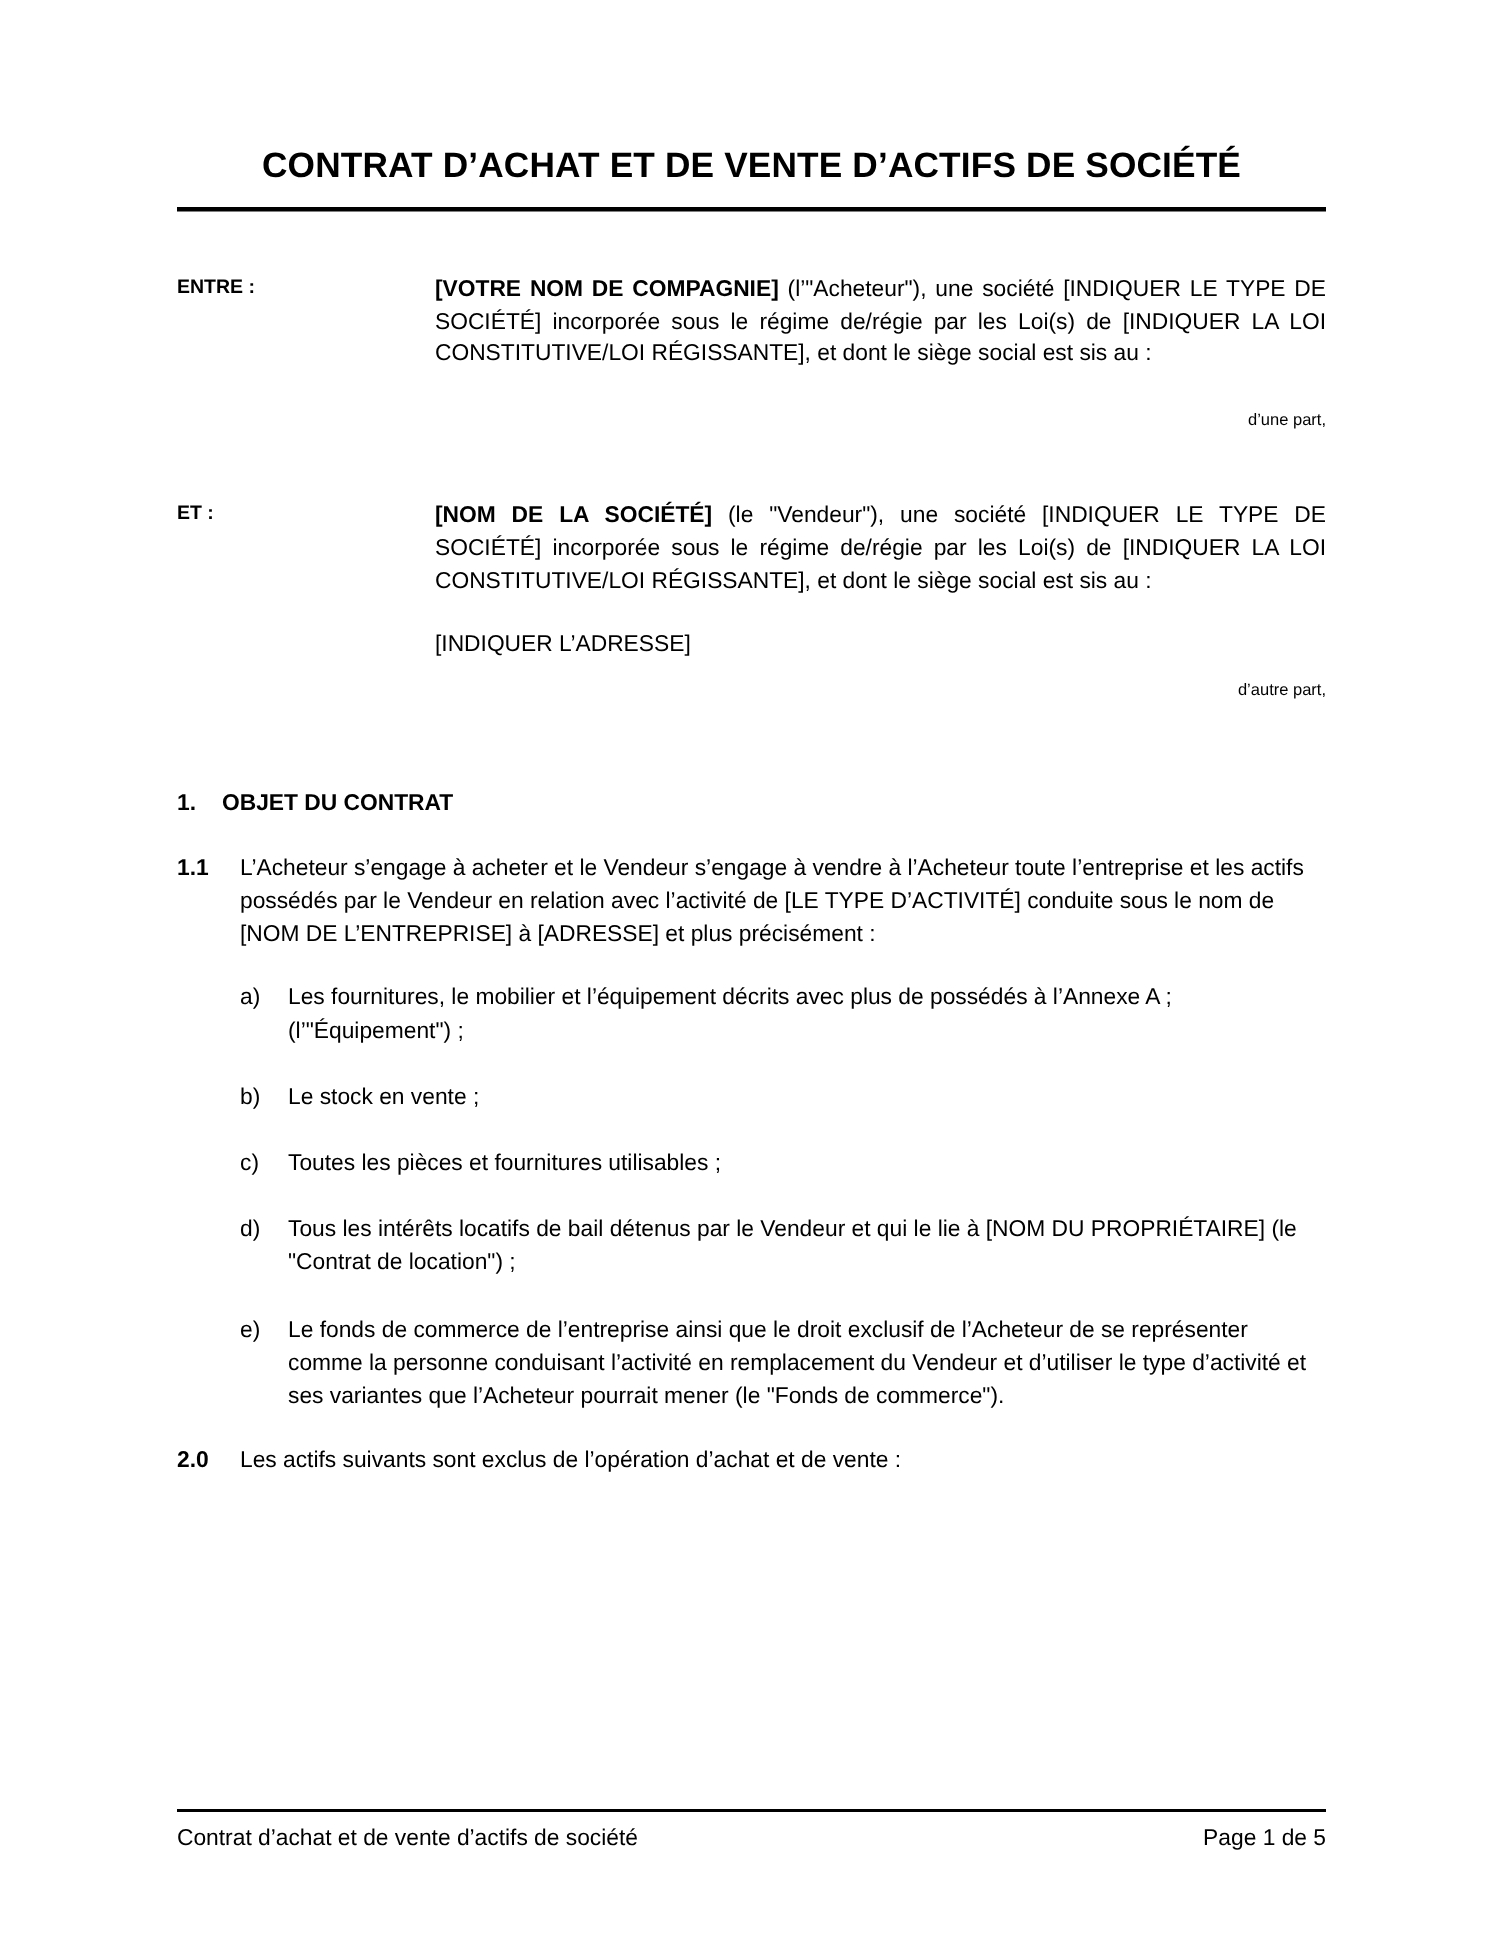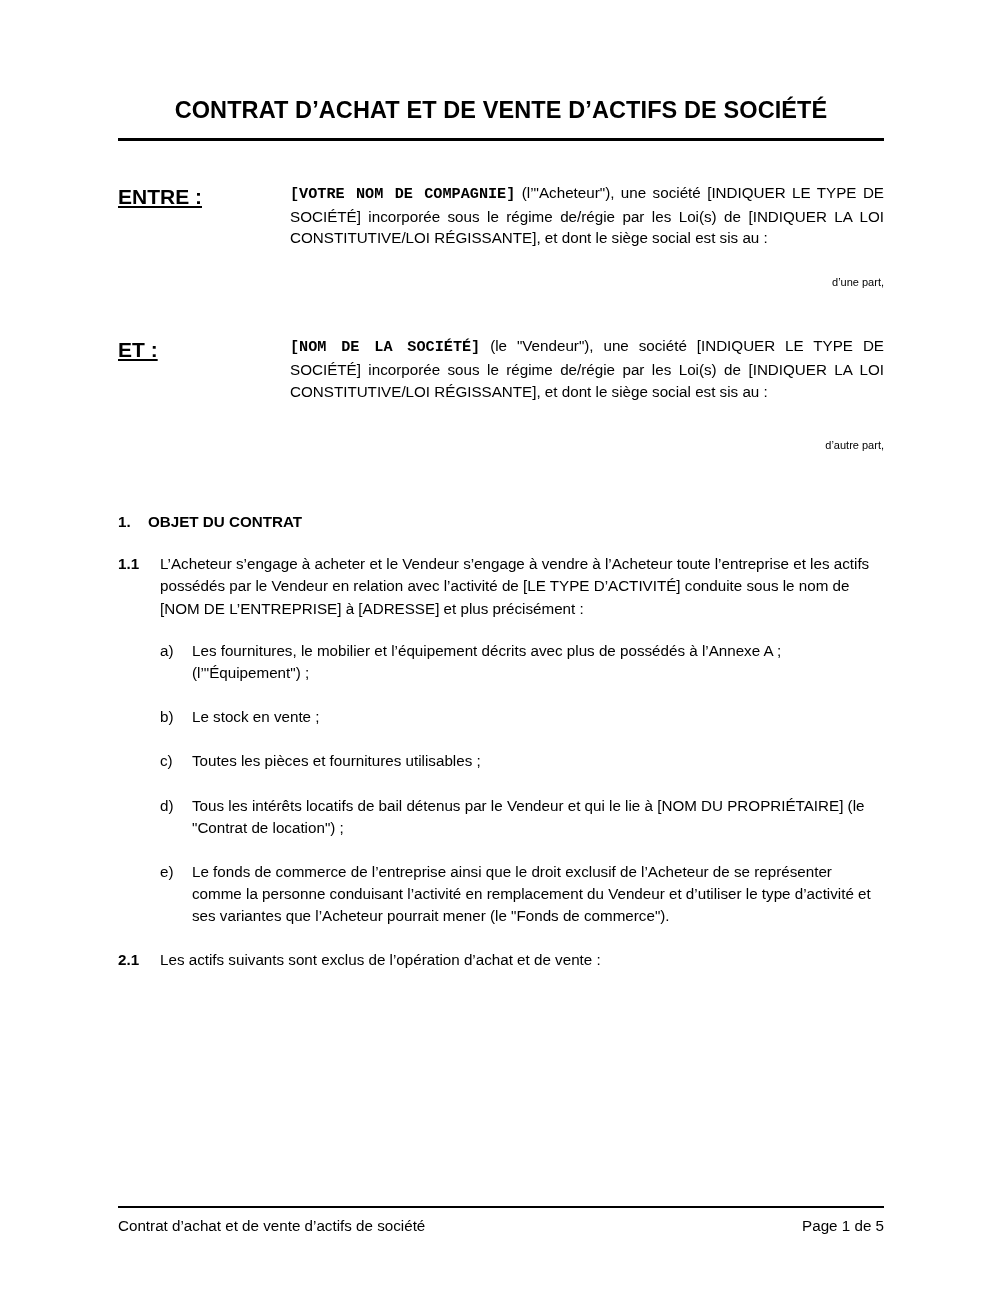--- a/index.html
+++ b/index.html
@@ -59,45 +59,44 @@
   
   .party {
     display: flex;
     align-items: flex-start;
   }
   .party-entre { margin-top: 41px; }
   .party-et    { margin-top: 45px; }
 
   .party-label {
     flex: 0 0 172px;
-    font-size: 21px;
-    font-weight: bold;
-    line-height: 1.42;
-    text-decoration: underline;
+    font-size: 13px;
+    font-weight: bold;
+    line-height: 1.42;
   }
   .party-body {
     flex: 1 1 auto;
     font-size: 15.2px;
     line-height: 1.42;
     text-align: justify;
     text-justify: inter-word;
   }
-  .party-body .strong { font-weight: bold; font-family: Liberation Mono, monospace; }
+  .party-body .strong { font-weight: bold; }
   .party-address {
     margin-top: 21px;
     text-align: left;
   }
 
   .part-line {
     margin-top: 26px;
     text-align: right;
     font-size: 11px;
     line-height: 1.42;
   }
-  .part-line.autre { margin-top: 36px; }
+  .part-line.autre { margin-top: 12px; }
 
   
   .section-head {
     display: flex;
     margin-top: 57px;
     font-size: 15.2px;
     font-weight: bold;
     line-height: 1.42;
   }
   .section-num {
@@ -188,20 +187,21 @@
         <span class="strong">[VOTRE NOM DE COMPAGNIE]</span><span> (l’"Acheteur"), une société [INDIQUER LE TYPE DE SOCIÉTÉ] incorporée sous le régime de/régie par les Loi(s) de [INDIQUER LA LOI CONSTITUTIVE/LOI RÉGISSANTE], et dont le siège social est sis au :</span>
       </div>
     </div>
 
     <div class="part-line">d’une part,</div>
 
     <div class="party party-et">
       <div class="party-label">ET :</div>
       <div class="party-body">
         <span class="strong">[NOM DE LA SOCIÉTÉ]</span><span> (le "Vendeur"), une société [INDIQUER LE TYPE DE SOCIÉTÉ] incorporée sous le régime de/régie par les Loi(s) de [INDIQUER LA LOI CONSTITUTIVE/LOI RÉGISSANTE], et dont le siège social est sis au :</span>
+        <div class="party-address">[INDIQUER L’ADRESSE]</div>
       </div>
     </div>
 
     <div class="part-line autre">d’autre part,</div>
 
     <div class="section-head">
       <div class="section-num">1.</div>
       <div class="section-title">OBJET DU CONTRAT</div>
     </div>
 
@@ -227,21 +227,21 @@
         <div class="alpha-marker">d)</div>
         <div class="alpha-text">Tous les intérêts locatifs de bail détenus par le Vendeur et qui le lie à [NOM DU PROPRIÉTAIRE] (le "Contrat de location") ;</div>
       </div>
       <div class="alpha-item">
         <div class="alpha-marker">e)</div>
         <div class="alpha-text">Le fonds de commerce de l’entreprise ainsi que le droit exclusif de l’Acheteur de se représenter comme la personne conduisant l’activité en remplacement du Vendeur et d’utiliser le type d’activité et ses variantes que l’Acheteur pourrait mener (le "Fonds de commerce").</div>
       </div>
     </div>
 
     <div class="clause">
-      <div class="clause-num">2.1</div>
+      <div class="clause-num">2.0</div>
       <div class="clause-text">Les actifs suivants sont exclus de l’opération d’achat et de vente :</div>
     </div>
 
 
   </div>
 
   <div class="footer">
     <div class="footer-rule"></div>
     <div class="footer-row">
       <div>Contrat d’achat et de vente d’actifs de société</div>

